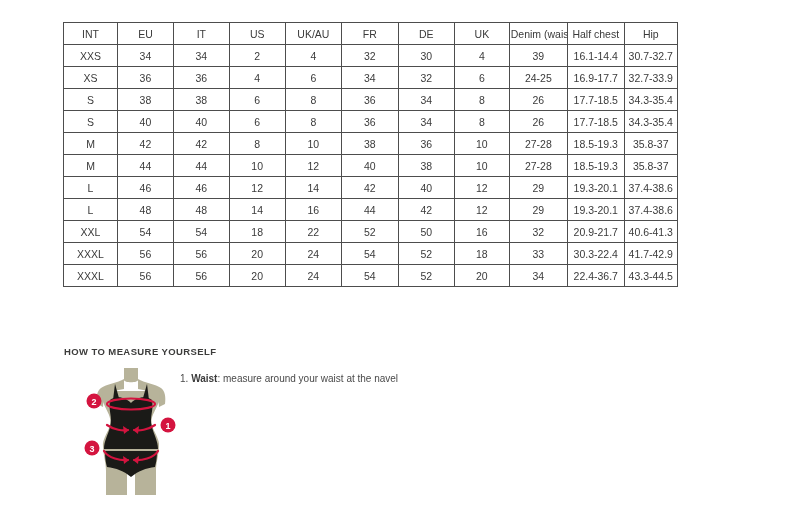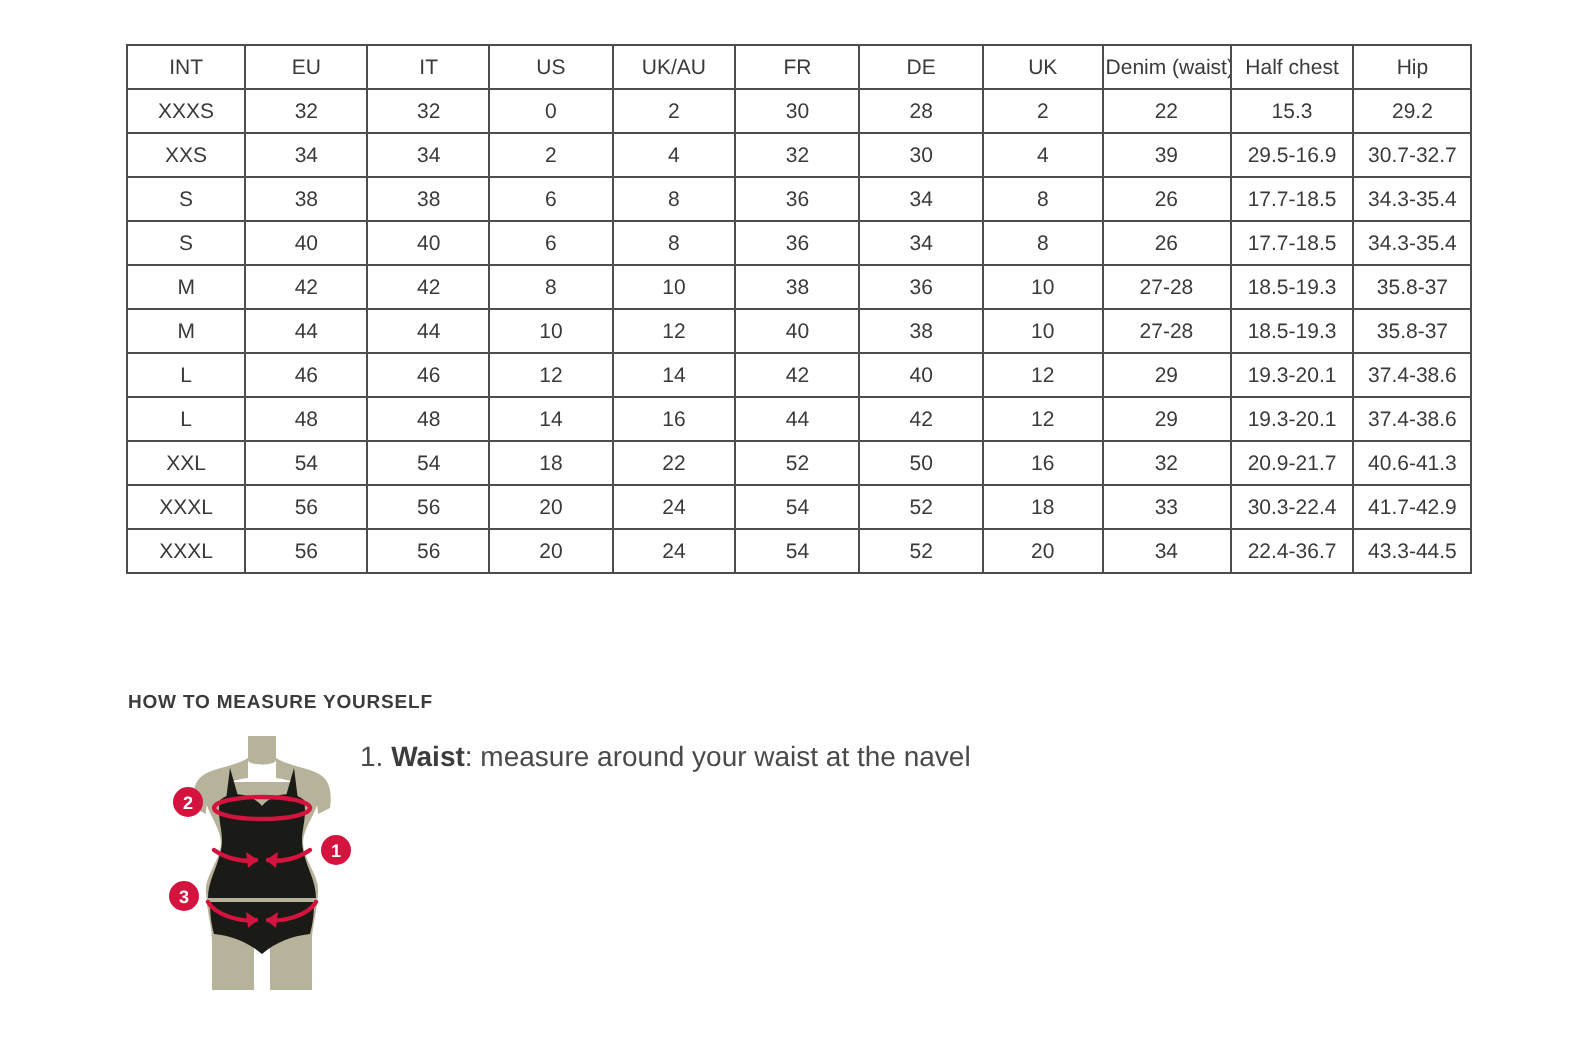--- a/index.html
+++ b/index.html
@@ -14,21 +14,21 @@
     height: 519px;
     background: #ffffff;
     overflow: hidden;
   }
 
   
   .table-wrap {
     position: absolute;
     left: 63px;
     top: 22px;
-    width: 673px;
+    width: 615px;
   }
   table.size-chart {
     border-collapse: collapse;
     width: 100%;
     table-layout: fixed;
     font-size: 10.5px;
     color: #3a3a3a;
   }
   table.size-chart th,
   table.size-chart td {
@@ -65,21 +65,21 @@
     margin-left: 12px;
     width: 110px;
     height: 130px;
     flex: 0 0 auto;
   }
   .steps {
     margin-left: -6px;
     padding-top: 2px;
   }
   .step {
-    font-size: 14px;
+    font-size: 10px;
     line-height: 19px;
     color: #4a4a4a;
   }
   .step b { color: #3c3c3c; }
 </style>
 </head>
 <body>
 
 <div class="page">
 
@@ -108,44 +108,44 @@
             <th>FR</th>
             <th>DE</th>
             <th>UK</th>
             <th>Denim (waist)</th>
             <th>Half chest</th>
             <th>Hip</th>
           </tr>
         </thead>
       <tbody>
           <tr>
-            <td>XXXS</td>
-            <td>32</td>
-            <td>32</td>
-            <td>0</td>
-            <td>2</td>
-            <td>30</td>
-            <td>28</td>
-            <td>2</td>
-            <td>22</td>
-            <td>15.3</td>
-            <td>29.2</td>
-          </tr>
-          <tr>
             <td>XXS</td>
             <td>34</td>
             <td>34</td>
             <td>2</td>
             <td>4</td>
             <td>32</td>
             <td>30</td>
             <td>4</td>
             <td>39</td>
-            <td>29.5-16.9</td>
+            <td>16.1-14.4</td>
             <td>30.7-32.7</td>
+          </tr>
+          <tr>
+            <td>XS</td>
+            <td>36</td>
+            <td>36</td>
+            <td>4</td>
+            <td>6</td>
+            <td>34</td>
+            <td>32</td>
+            <td>6</td>
+            <td>24-25</td>
+            <td>16.9-17.7</td>
+            <td>32.7-33.9</td>
           </tr>
           <tr>
             <td>S</td>
             <td>38</td>
             <td>38</td>
             <td>6</td>
             <td>8</td>
             <td>36</td>
             <td>34</td>
             <td>8</td>

